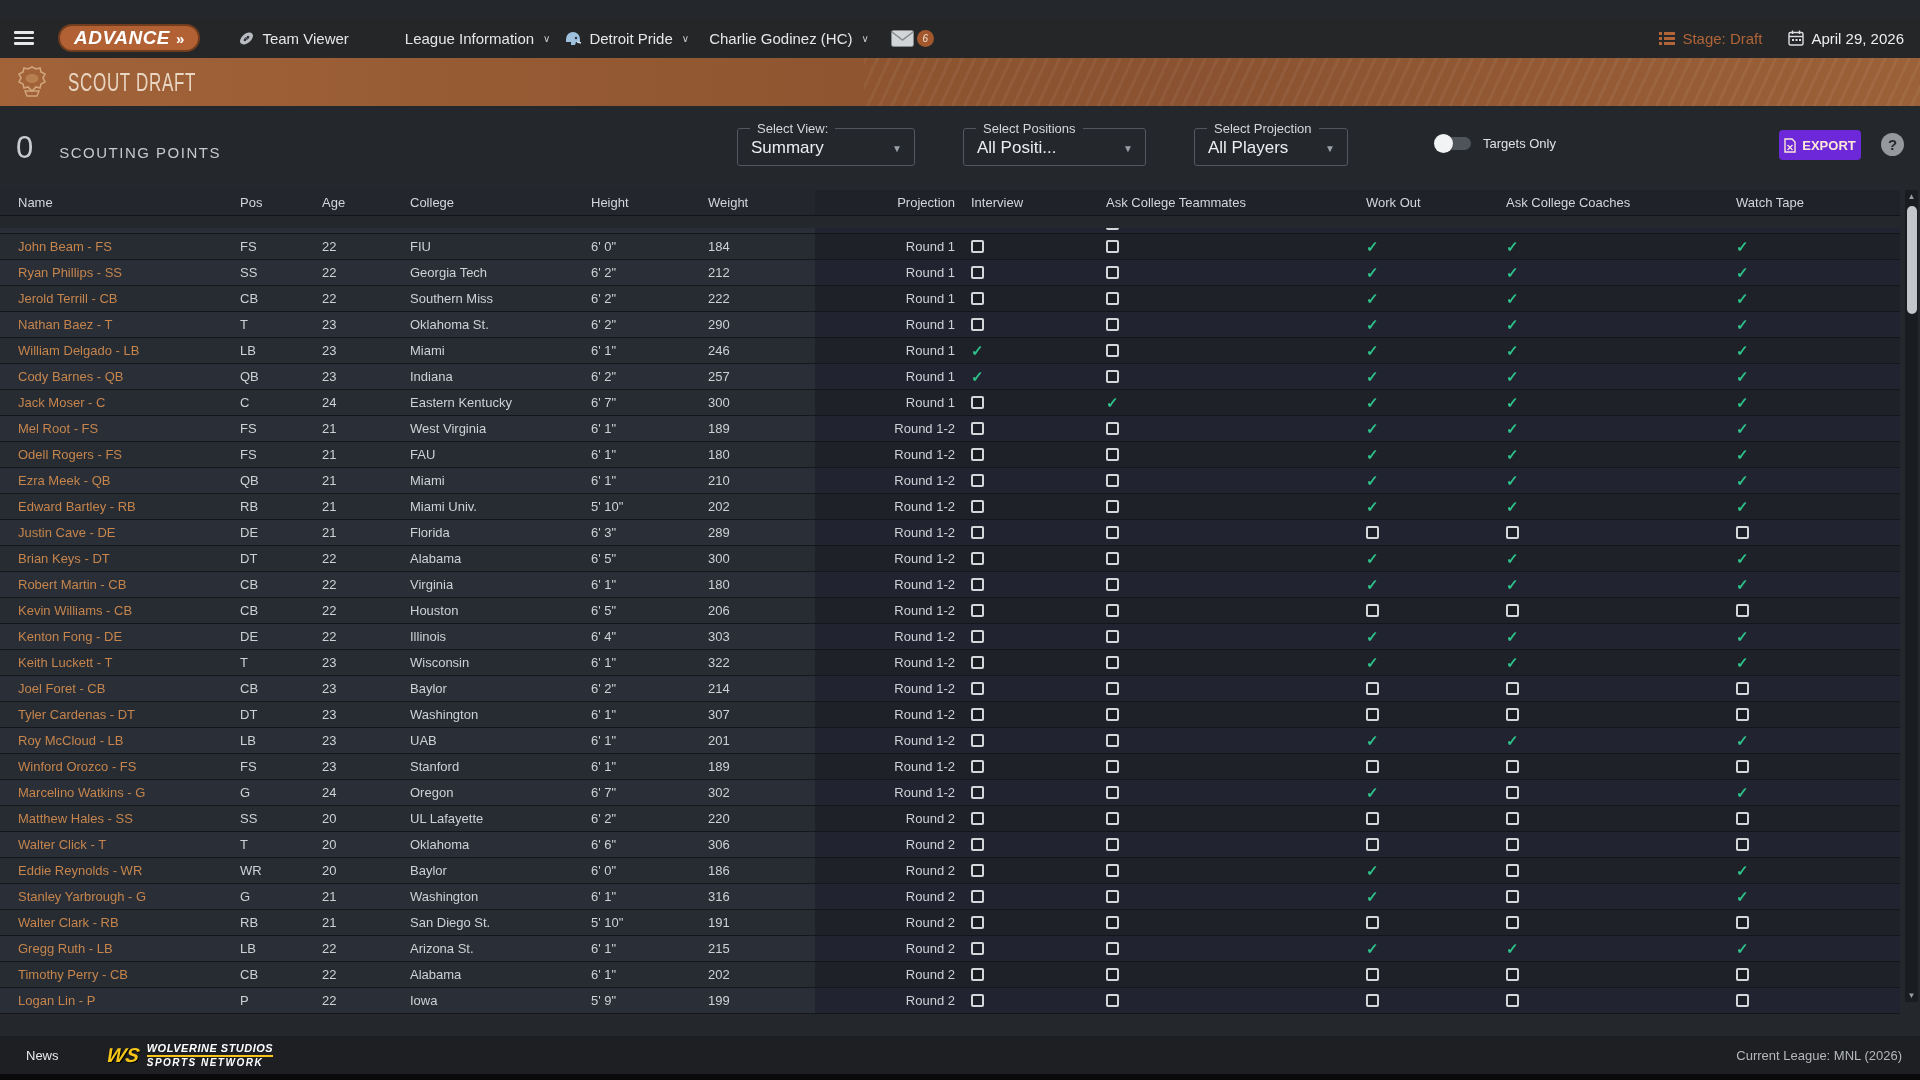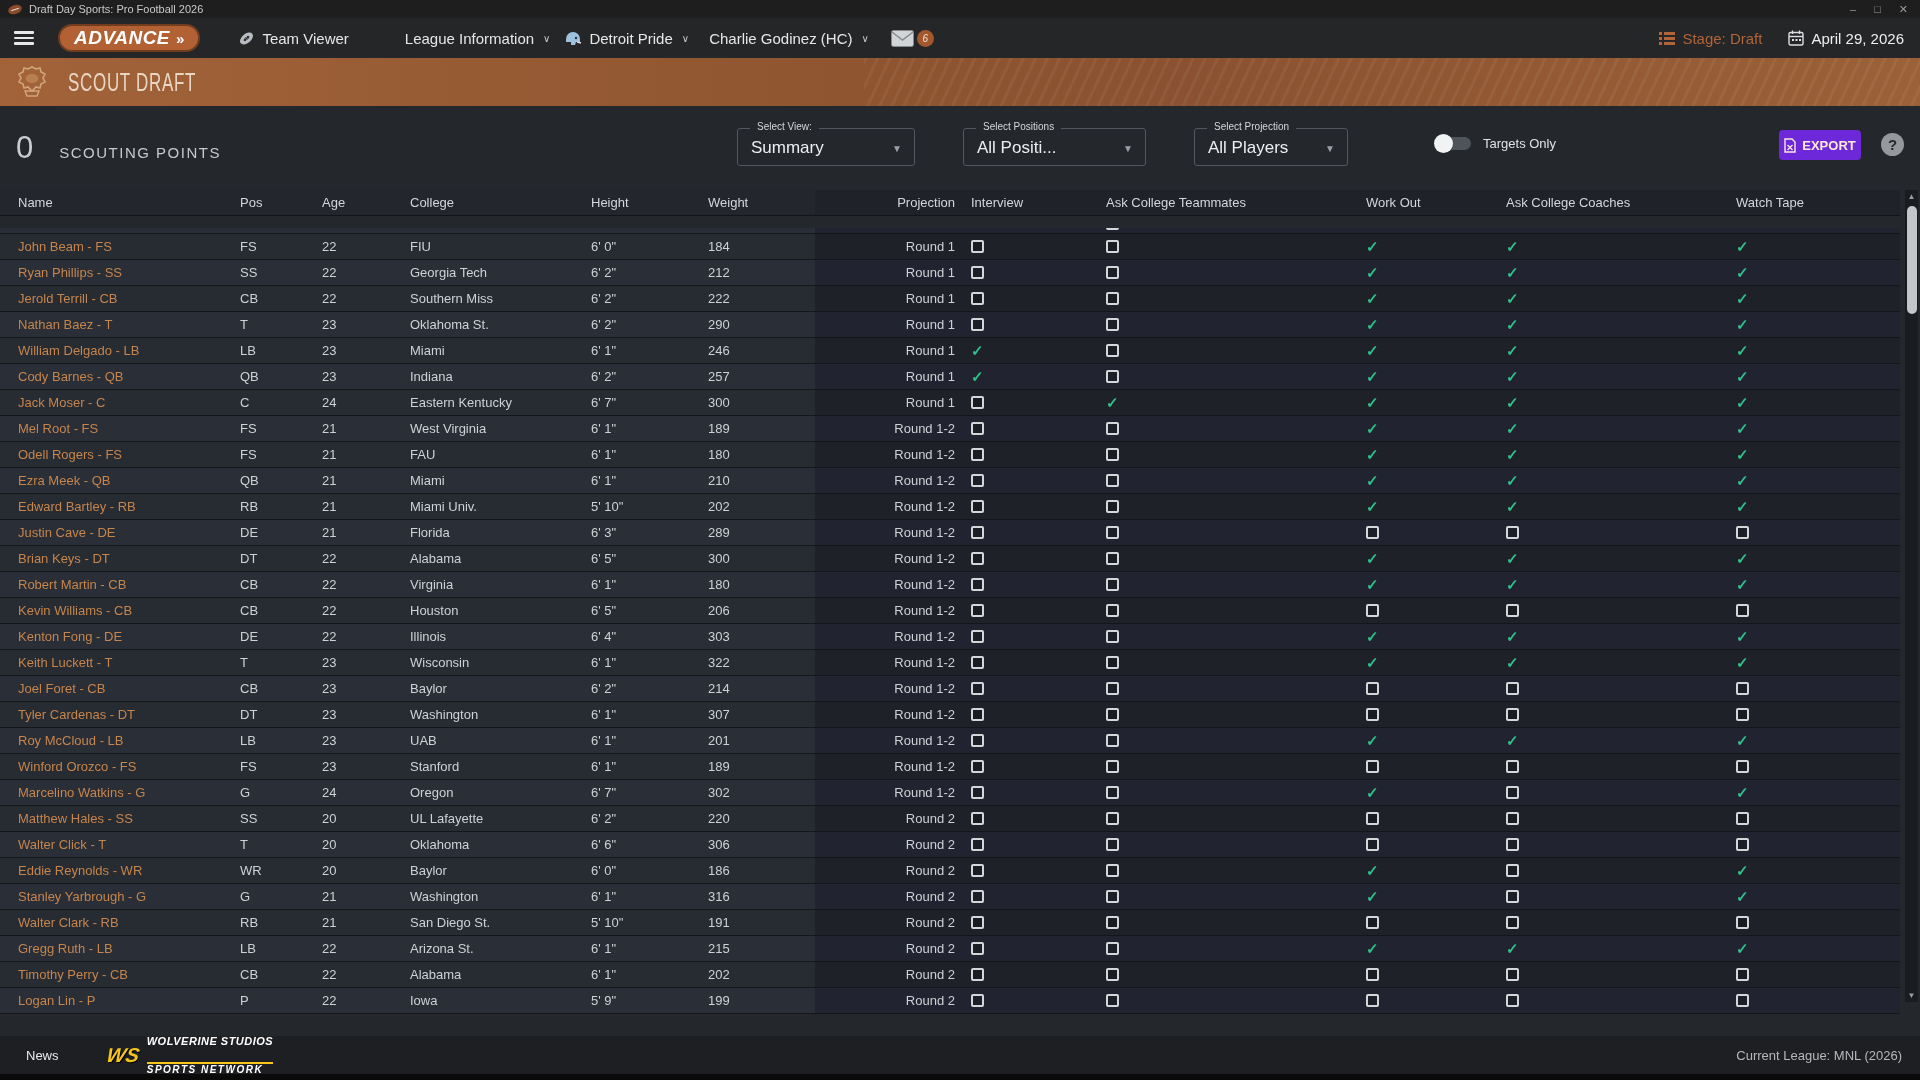--- a/index.html
+++ b/index.html
@@ -34,21 +34,21 @@
   .banner::after { content:""; position:absolute; right:0; top:0; width:55%; height:100%; background:repeating-linear-gradient(115deg, rgba(255,255,255,0.055) 0 3px, transparent 3px 11px); }
   .banner .shield { margin-left:14px; }
   .banner-title { margin-left:18px; color:#e9d7c4; font-size:25px; letter-spacing:1px; transform:scaleX(0.68); transform-origin:left center; white-space:nowrap; }
 
   
   .toolbar { position:absolute; top:106px; left:0; width:100%; height:84px; }
   .points { position:absolute; left:16px; top:24px; display:flex; align-items:baseline; gap:26px; }
   .points-value { font-size:31px; color:#c9ccd0; }
   .points-label { font-size:15px; color:#c6c9cd; letter-spacing:1.5px; }
   .select-box { position:absolute; top:22px; height:38px; border:1px solid #53575e; border-radius:3px; cursor:pointer; }
-  .select-box .sb-label { position:absolute; top:-8px; left:12px; background:#24272c; padding:0 7px; font-size:10px; color:#d4d7db; white-space:nowrap; }
+  .select-box .sb-label { position:absolute; top:-8px; left:12px; background:#24272c; padding:0 7px; font-size:13px; color:#d4d7db; white-space:nowrap; }
   .select-box .sb-value { position:absolute; left:13px; top:9px; font-size:17px; color:#eceef0; white-space:nowrap; }
   .select-box .sb-arrow { position:absolute; right:12px; top:14px; font-size:10px; color:#9aa0a6; }
   #sel-view { left:737px; width:178px; }
   #sel-pos  { left:963px; width:183px; }
   #sel-proj { left:1194px; width:154px; }
   .toggle-group { position:absolute; left:1437px; top:30px; display:flex; align-items:center; gap:12px; }
   .toggle { position:relative; width:34px; height:13px; background:#4f545b; border-radius:7px; cursor:pointer; }
   .toggle .knob { position:absolute; left:-3px; top:-3px; width:19px; height:19px; border-radius:50%; background:#f2f3f4; }
   .toggle-label { font-size:13px; color:#dfe2e5; }
   .export-btn { position:absolute; left:1779px; top:24px; width:82px; height:30px; background:#6d28d9; border-radius:4px; display:flex; align-items:center; justify-content:center; gap:6px; cursor:pointer; }
@@ -79,41 +79,32 @@
   .vscroll .arrow.up { top:2px; }
   .vscroll .arrow.down { bottom:2px; }
   .vscroll .thumb { position:absolute; left:1.5px; top:16px; width:10px; height:108px; background:#c3c6cb; border-radius:5px; cursor:grab; }
 
   
   .footer { position:absolute; top:1036px; left:0; width:100%; height:38px; background:#1d1f22; display:flex; align-items:center; }
   .news-btn { margin-left:26px; color:#e8eaec; font-size:13px; cursor:pointer; }
   .logo { margin-left:48px; display:flex; align-items:center; gap:8px; }
   .ws-mark { font-style:italic; font-weight:900; font-size:20px; color:#f5c518; transform:skewX(-12deg); text-shadow:1px 1px 0 #000; }
   .logo-text { display:flex; flex-direction:column; line-height:11px; }
-  .logo-line1 { color:#ffffff; font-weight:800; font-style:italic; font-size:11px; letter-spacing:.5px; border-bottom:2px solid #f5c518; padding-bottom:15px; }
+  .logo-line1 { color:#ffffff; font-weight:800; font-style:italic; font-size:11px; letter-spacing:.5px; border-bottom:2px solid #f5c518; padding-bottom:1px; }
   .logo-line2 { color:#ffffff; font-weight:800; font-style:italic; font-size:10px; letter-spacing:1.5px; }
   .current-league { margin-left:auto; margin-right:18px; color:#b5b8bc; font-size:13px; }
   .bottom-strip { position:absolute; top:1074px; left:0; width:100%; height:6px; background:#0a0a0a; }
 
   svg { display:block; }
 </style>
 </head>
 <body>
 
 <div class="app">
 
-  <div class="titlebar">
-    <span class="fb-icon"></span>
-    <span class="title">Draft Day Sports: Pro Football 2026</span>
-    <div class="win-controls">
-      <span>–</span>
-      <span>□</span>
-      <span>✕</span>
-    </div>
-  </div>
 
   <div class="navbar">
     <div class="hamburger">
         <i></i>
         <i></i>
         <i></i>
       </div>
     <div class="advance-btn">
       <span class="adv-label">ADVANCE</span>
       <span class="adv-chev">»</span>

